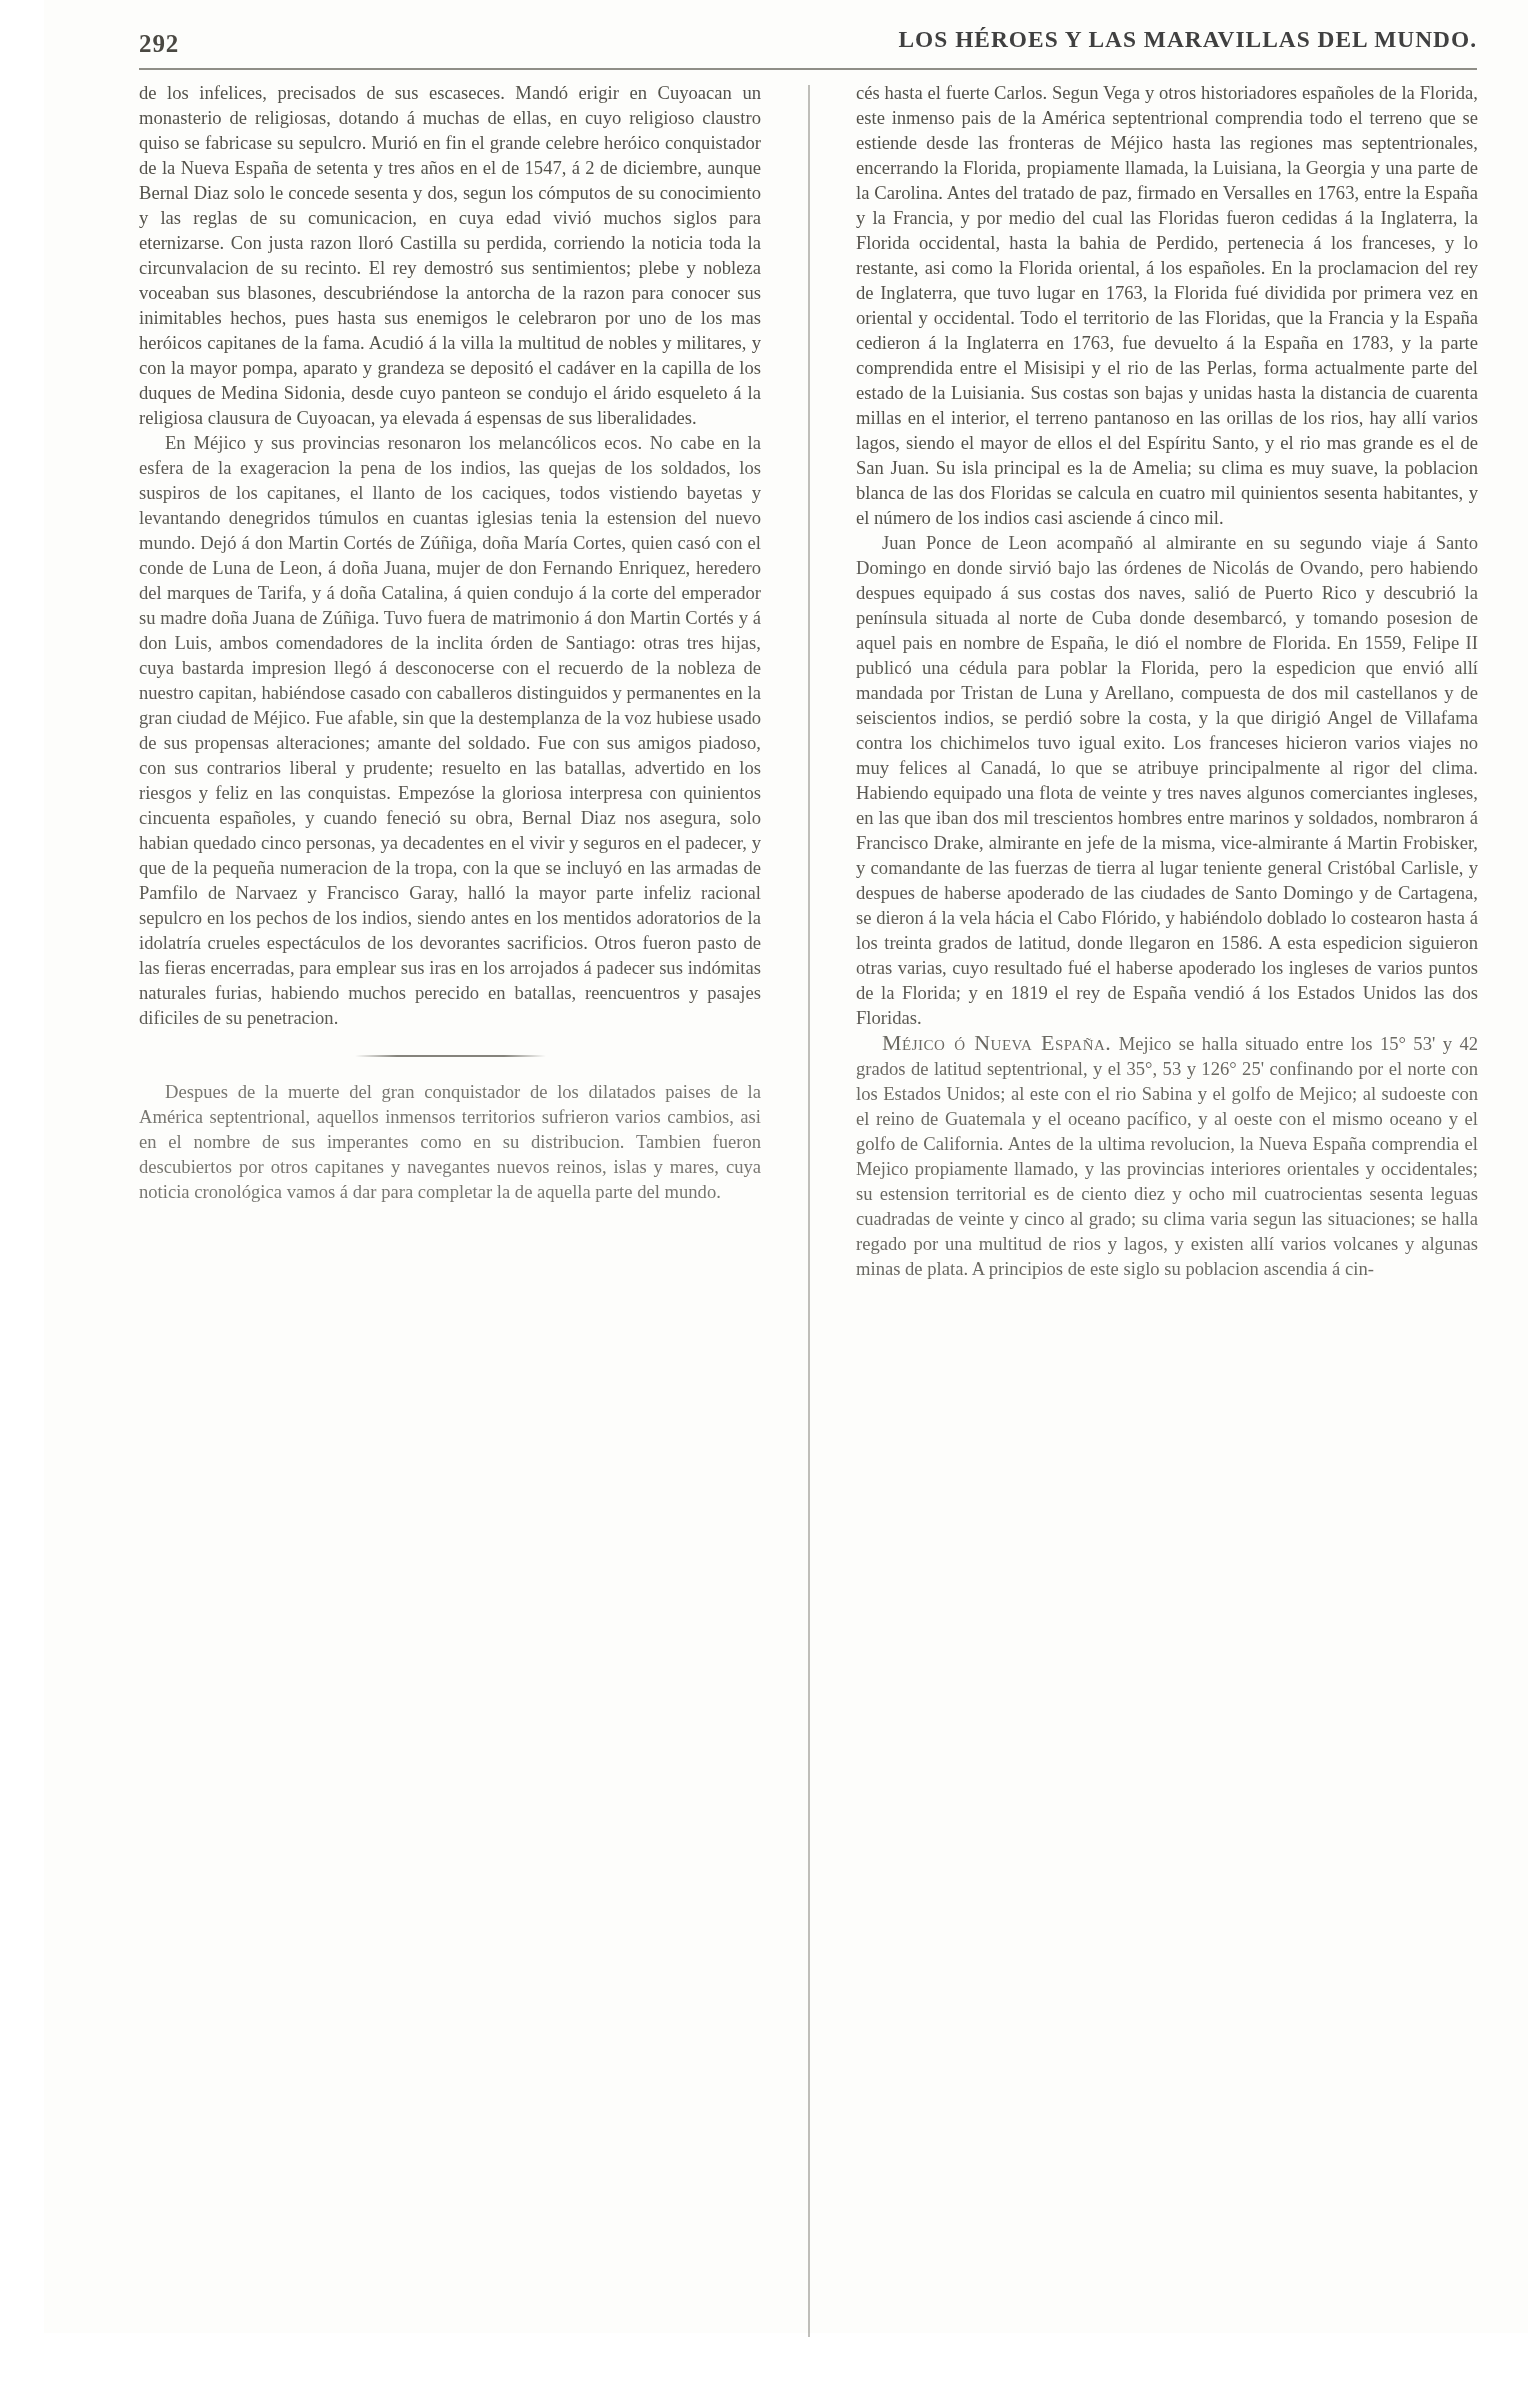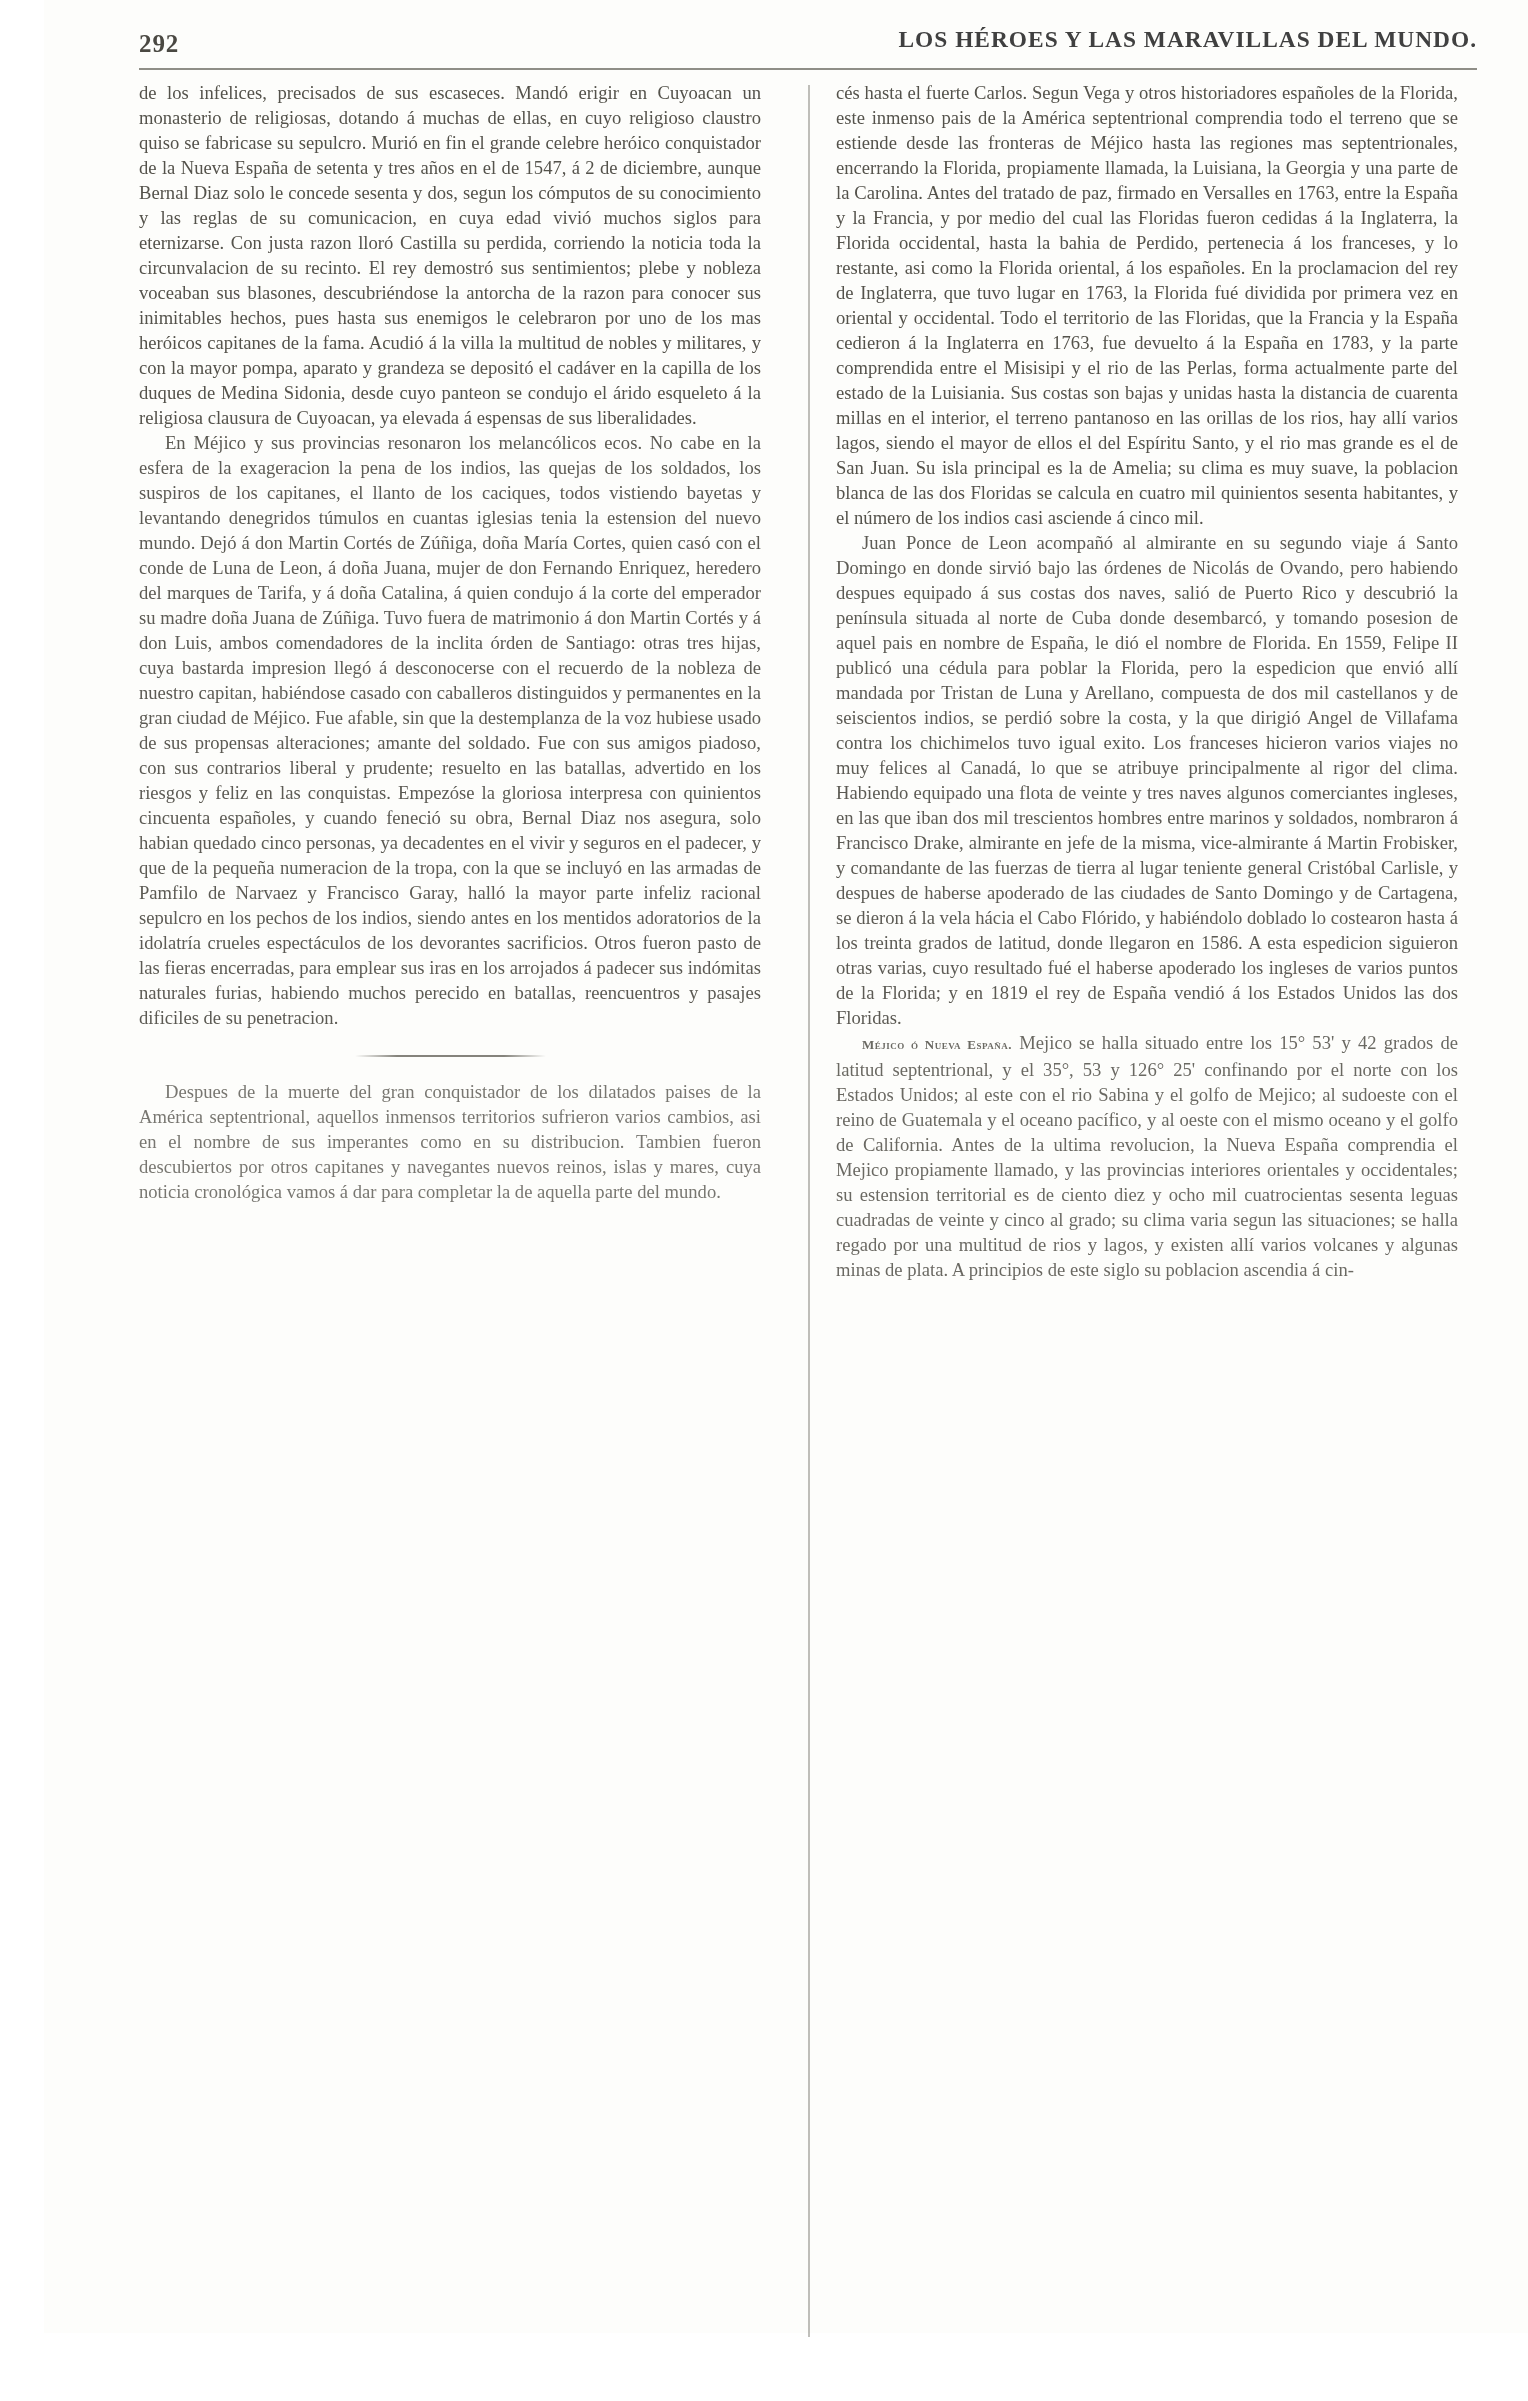--- a/index.html
+++ b/index.html
@@ -69,21 +69,21 @@
     width: 1338px;
     height: 2286px;
   }
   .col {
     position: absolute;
     top: 0;
     width: 622px;
     height: 2286px;
   }
   .col-left  { left: 0; }
-  .col-right { left: 697px; }
+  .col-right { left: 717px; }
   .divider {
     position: absolute;
     left: 669px;
     top: 5.2px;
     width: 1.7px;
     height: 2252px;
     background: #8d8b83;
     opacity: .55;
   }
   p {
@@ -93,23 +93,22 @@
     text-align: justify;
     text-justify: inter-word;
     color: #4f4d46;
     font-family: "Liberation Serif", serif;
     hyphens: manual;
   }
   p.indent { text-indent: 26px; }
   p.cont   { text-indent: 0; font-family: Liberation Serif, serif; }
   .smallcaps {
     font-variant: small-caps;
-    font-size: 13px;
+    font-size: 22px;
     letter-spacing: 0.5px;
-    font-weight: bold;
   }
   .ornament {
     width: 191px;
     height: 8.7px;
     margin: 21px auto 19px auto;
     position: relative;
   }
   .ornament::before {
     content: "";
     position: absolute;

